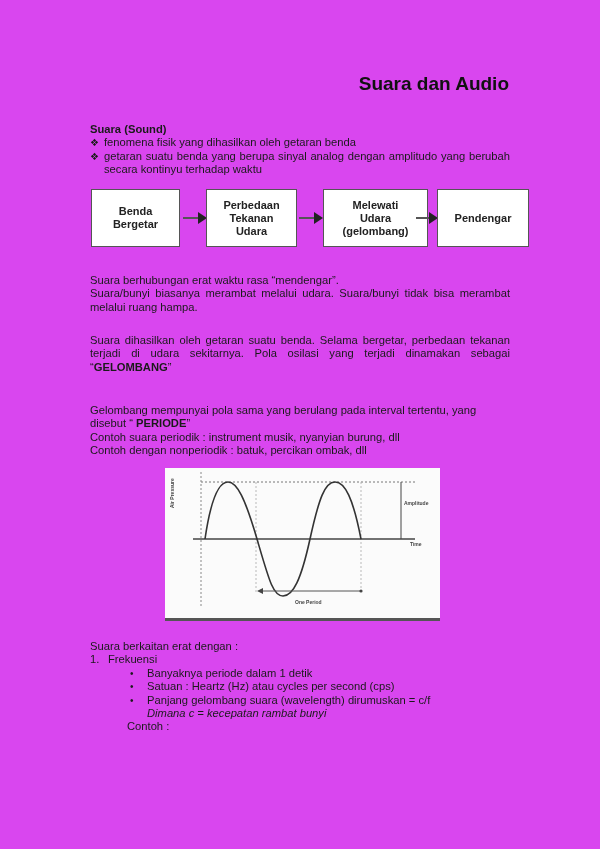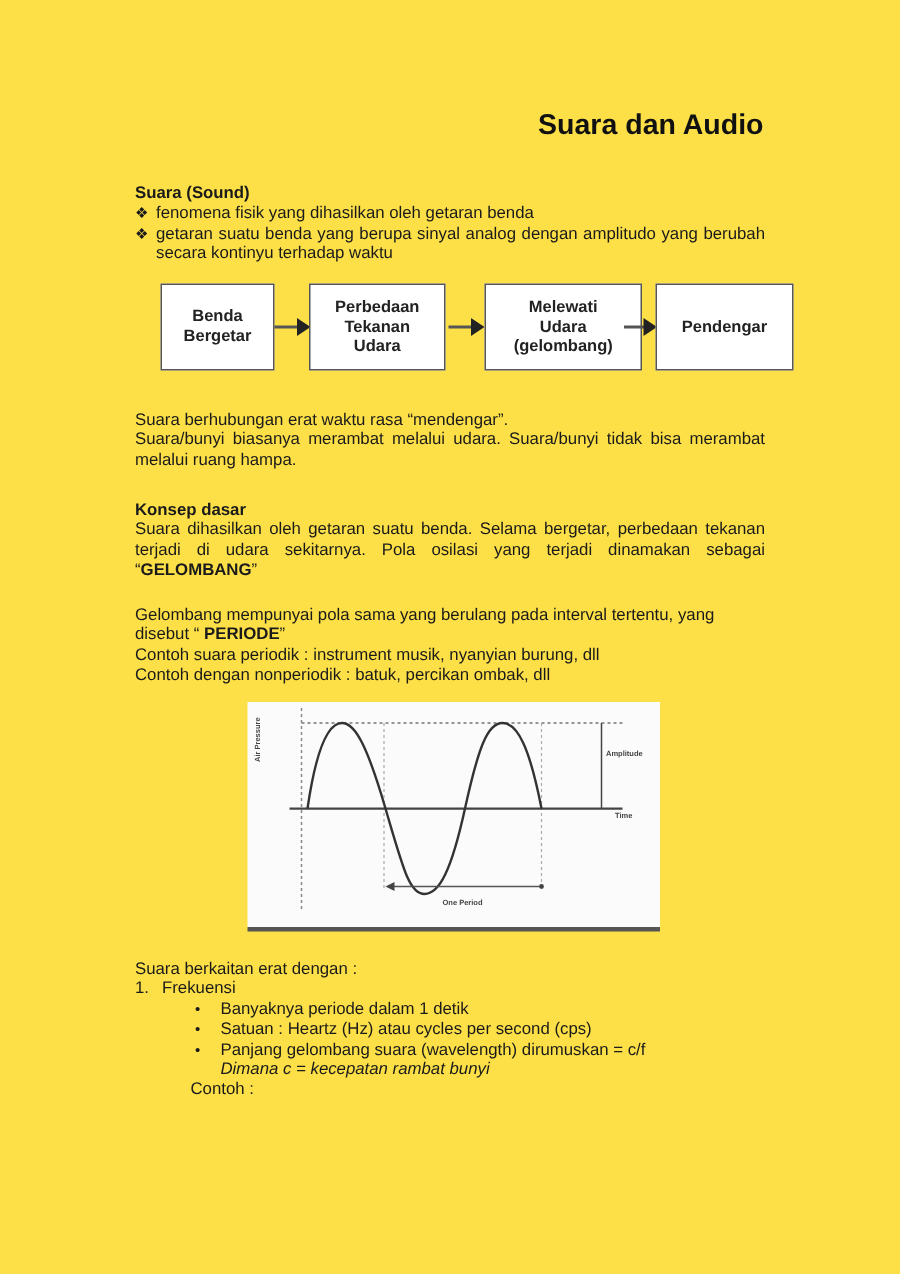--- a/index.html
+++ b/index.html
@@ -1,18 +1,18 @@
 <!DOCTYPE html>
 <html><head>
   <meta charset="utf-8">
   <style>
     * { margin: 0; padding: 0; box-sizing: border-box; }
     html, body { width: 600px; height: 849px; background: #ffffff; overflow: hidden; }
     body { position: relative; font-family: "Liberation Sans", sans-serif; color: #1a1a1a; font-size: 11.2px; line-height: 13.4px; }
-    .page { position: absolute; left: 0; top: 0; width: 600px; height: 849px; background: #fde047; }
+    .page { position: absolute; left: 0; top: 0; width: 600px; height: 849px; background: #d946ef; }
     .title { position: absolute; right: 91px; top: 73px; font-size: 19px; font-weight: bold; color: #111; line-height: 22px; }
     .abs { position: absolute; left: 90px; width: 420px; }
     .bold { font-weight: bold; }
     .just { text-align: justify; text-align-last: left; }
     .bullet-row { display: flex; }
     .diamond { width: 14px; flex: none; font-size: 10px; line-height: 13.4px; }
     .flow { position: absolute; left: 91px; top: 189px; width: 420px; height: 58px; }
     .box { position: absolute; top: 0; height: 58px; border: 1.5px solid #555; display: flex; align-items: center; justify-content: center; text-align: center; font-weight: bold; font-size: 11px; line-height: 13px; color: #222; background: #fff; }
     .arrow { position: absolute; top: 28px; height: 2px; background: #555; }
     .arrow::after { content: ""; position: absolute; right: -2px; top: -5px; border-left: 9px solid #222; border-top: 6px solid transparent; border-bottom: 6px solid transparent; }
@@ -40,41 +40,40 @@
       <span class="diamond">❖</span>
       <span>fenomena fisik yang dihasilkan oleh getaran benda</span>
     </div>
     <div class="bullet-row">
       <span class="diamond">❖</span>
       <span class="just" style="width:406px;">getaran suatu benda yang berupa sinyal analog dengan amplitudo yang berubah secara kontinyu terhadap waktu</span>
     </div>
   </div>
 
   <div class="flow">
-    <div class="box" style="left:16px; width:76px; white-space:pre-line;">Benda
+    <div class="box" style="left:0; width:89px; white-space:pre-line;">Benda
 Bergetar</div>
     <div class="arrow" style="left:92px; width:22px;"></div>
     <div class="box" style="left:115px; width:91px; white-space:pre-line;">Perbedaan
 Tekanan
 Udara</div>
     <div class="arrow" style="left:208px; width:22px;"></div>
     <div class="box" style="left:232px; width:105px; white-space:pre-line;">Melewati
 Udara
 (gelombang)</div>
     <div class="arrow" style="left:325px; width:20px;"></div>
     <div class="box" style="left:346px; width:92px; white-space:pre-line;">Pendengar</div>
   </div>
 
   <div class="abs" style="top:274px;">
     <div>Suara berhubungan erat waktu rasa “mendengar”.</div>
     <div class="just">Suara/bunyi biasanya merambat melalui udara. Suara/bunyi tidak bisa merambat melalui ruang hampa.</div>
   </div>
 
   <div class="abs" style="top:334px;">
-    <div class="bold">Konsep dasar</div>
     <div class="just"><span>Suara dihasilkan oleh getaran suatu benda. Selama bergetar, perbedaan tekanan terjadi di udara sekitarnya. Pola osilasi yang terjadi dinamakan sebagai “</span><span class="bold">GELOMBANG</span><span>”</span></div>
   </div>
 
   <div class="abs" style="top:404px;">
     <div><span>Gelombang mempunyai pola sama yang berulang pada interval tertentu, yang disebut “ </span><span class="bold">PERIODE</span><span>”</span></div>
     <div>Contoh suara periodik : instrument musik, nyanyian burung, dll</div>
     <div>Contoh dengan nonperiodik : batuk, percikan ombak, dll</div>
   </div>
 
   <div class="chart">

